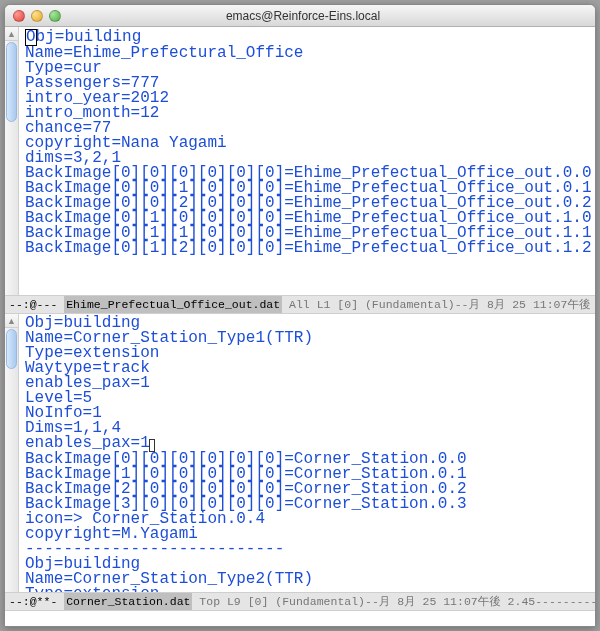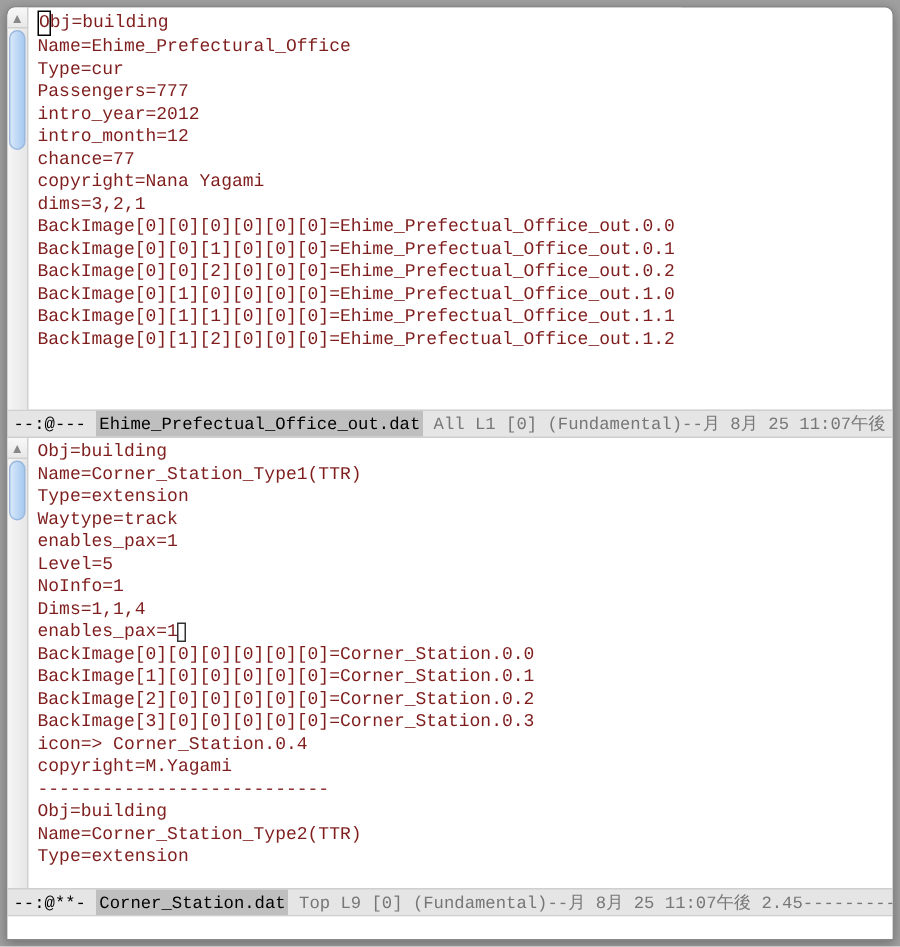--- a/index.html
+++ b/index.html
@@ -67,23 +67,23 @@
     .scrollbar .arrow.up { top:0; border-bottom:1px solid #d0d0d0;}
     .scrollbar .thumb {
       position:absolute; top:15px; left:1px; right:1px; height:80px;
       background: linear-gradient(to right,#d6e8fb,#a8c9f0);
       border:1px solid #9ab8de; border-radius:7px;
     }
     .scrollbar.lower .thumb { height:40px; }
     .buffer {
       background: #fff;
       font-family: Menlo, Monaco, "Courier New", monospace;
-      font-size: 12px;
+      font-size: 16px;
       line-height: 15px;
-      color: #7f1d1d;
+      color: #1d4ed8;
       padding: 2px 4px 2px 6px;
       overflow: hidden;
       white-space: pre;
     }
     .buffer.top { height: 268px; }
     .buffer.bot { flex:1; }
     .modeline {
       background: #e5e5e5;
       border-top: 1px solid #cfcfcf;
       border-bottom: 1px solid #cfcfcf;
@@ -114,20 +114,28 @@
       background:#fff; height:15px;
       font-family: Menlo, Monaco, monospace;
       font-size:12px; padding:0 4px;
       flex-shrink:0;
     }
   </style>
 </head>
 <body>
 
 <div class="window">
+  <div class="titlebar">
+    <div class="traffic">
+      <div class="tbtn close"></div>
+      <div class="tbtn min"></div>
+      <div class="tbtn zoom"></div>
+    </div>
+    <div class="title">emacs@Reinforce-Eins.local</div>
+  </div>
 
   <div class="pane-wrap" style="flex:0 0 268px;">
     <div class="scrollbar">
       <div class="arrow up">▲</div>
       <div class="thumb"></div>
     </div>
     <div class="buffer top" id="buf-top"><div><span class="cursor-box">O</span>bj=building</div><div>Name=Ehime_Prefectural_Office</div><div>Type=cur</div><div>Passengers=777</div><div>intro_year=2012</div><div>intro_month=12</div><div>chance=77</div><div>copyright=Nana Yagami</div><div>dims=3,2,1</div><div>BackImage[0][0][0][0][0][0]=Ehime_Prefectual_Office_out.0.0</div><div>BackImage[0][0][1][0][0][0]=Ehime_Prefectual_Office_out.0.1</div><div>BackImage[0][0][2][0][0][0]=Ehime_Prefectual_Office_out.0.2</div><div>BackImage[0][1][0][0][0][0]=Ehime_Prefectual_Office_out.1.0</div><div>BackImage[0][1][1][0][0][0]=Ehime_Prefectual_Office_out.1.1</div><div>BackImage[0][1][2][0][0][0]=Ehime_Prefectual_Office_out.1.2</div></div>
   </div>
 
   <div class="modeline">

